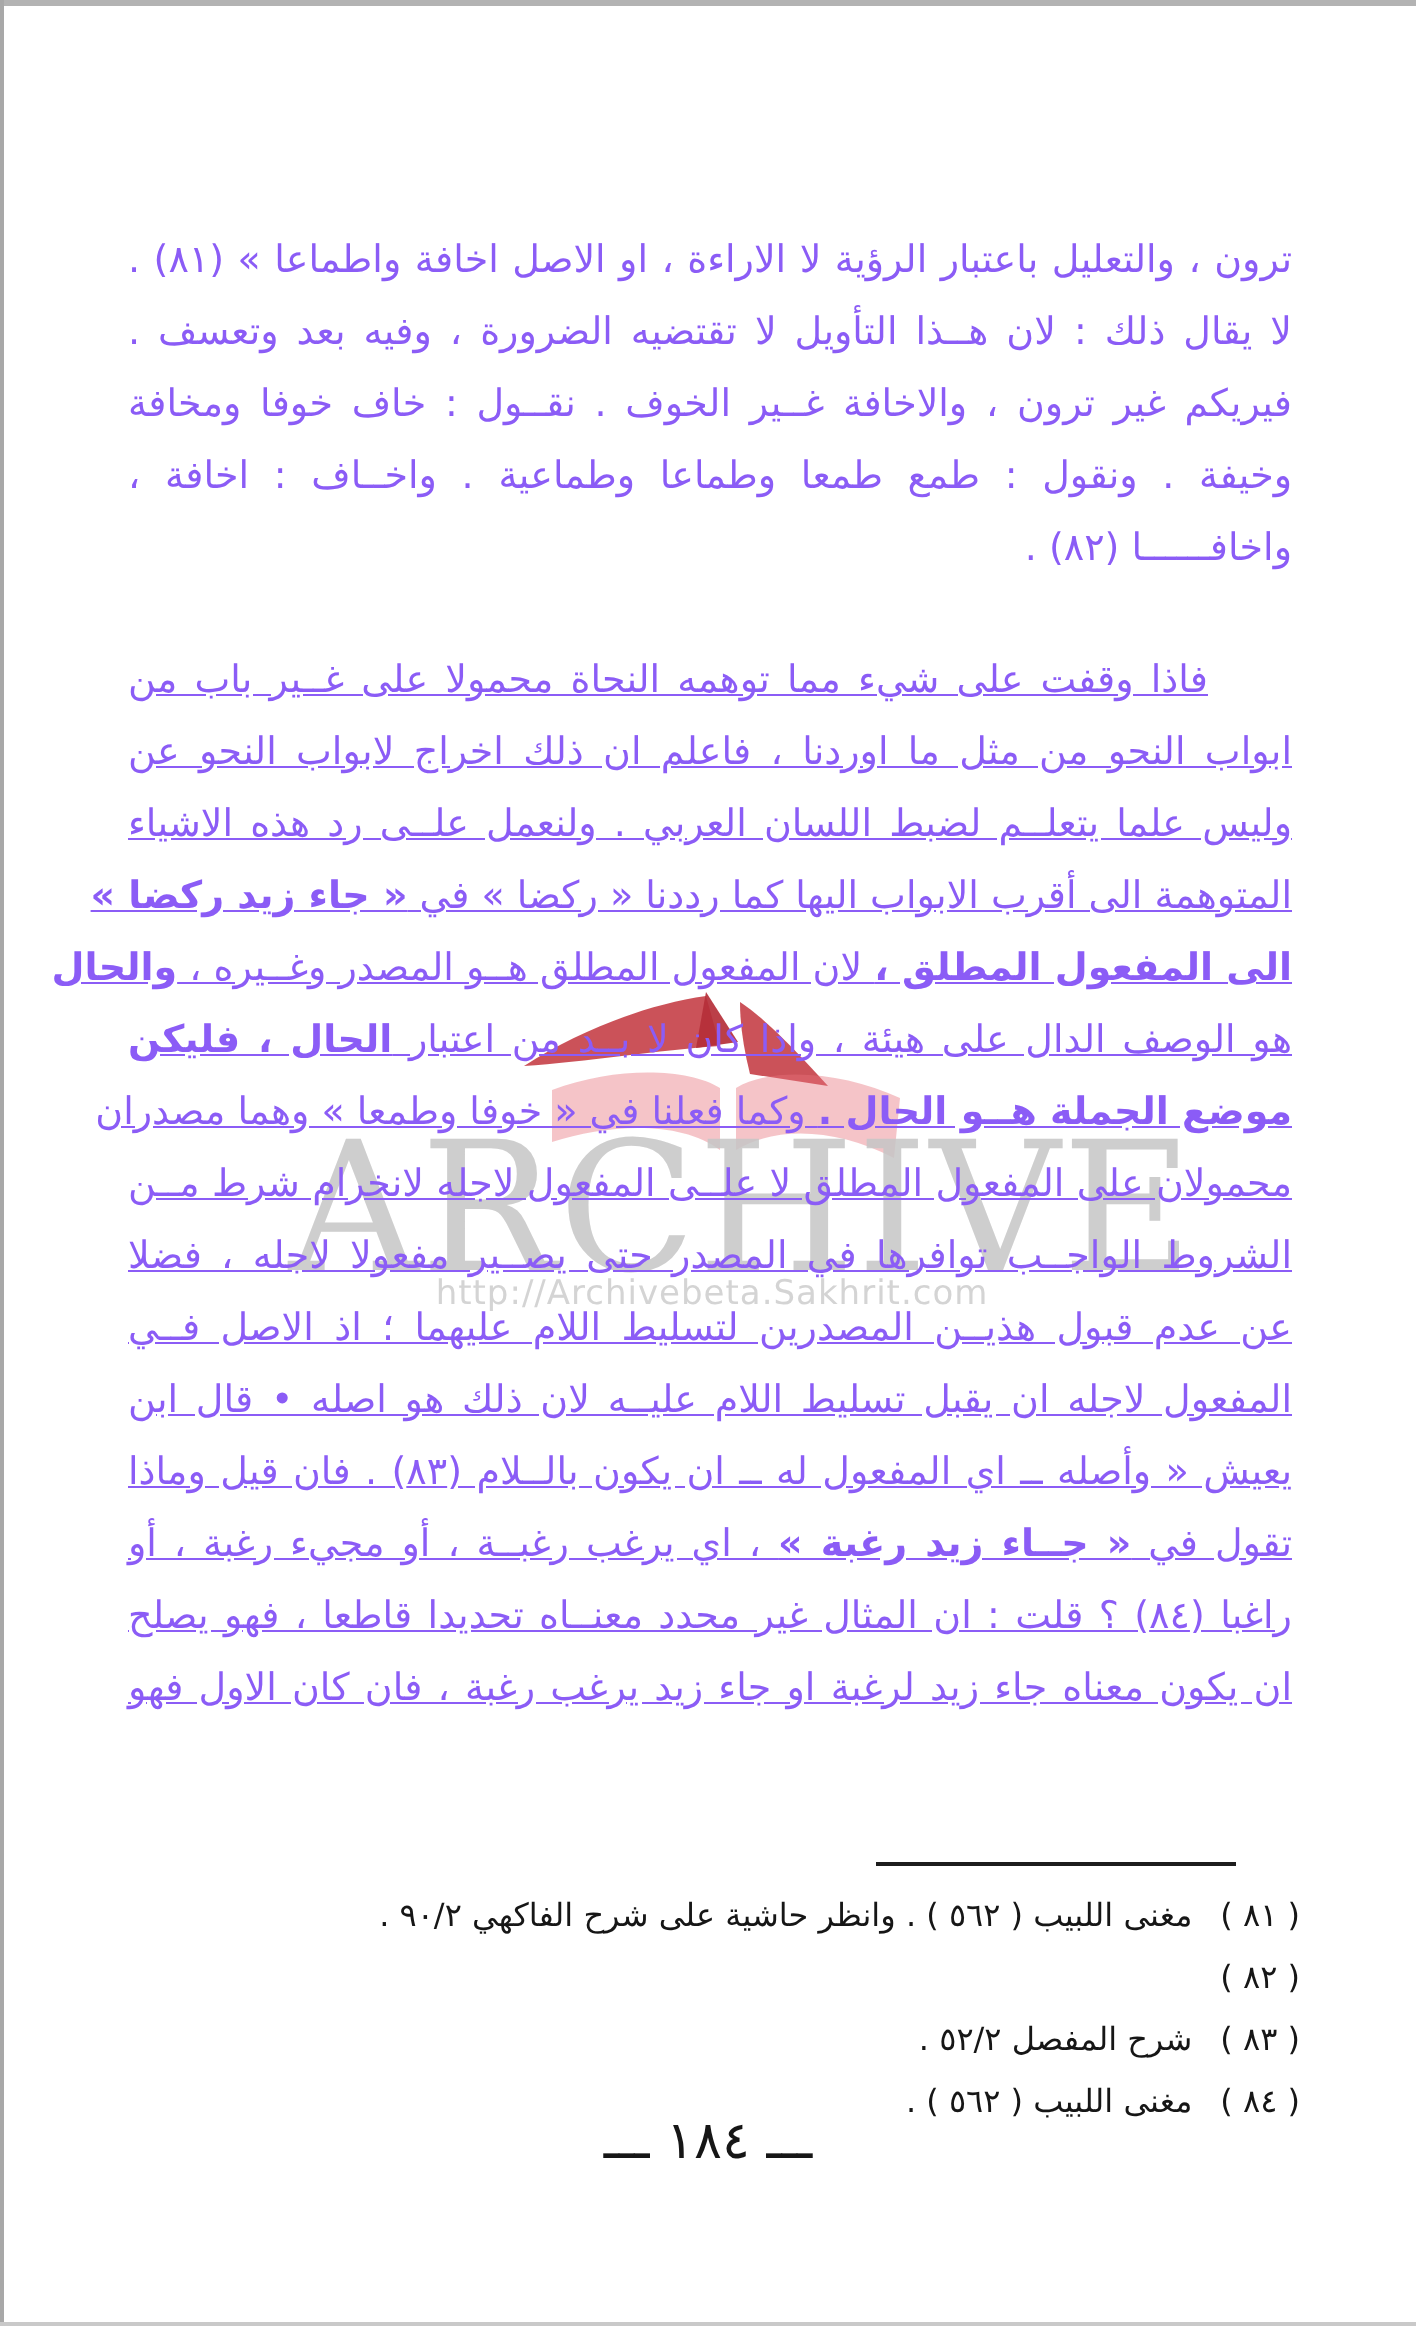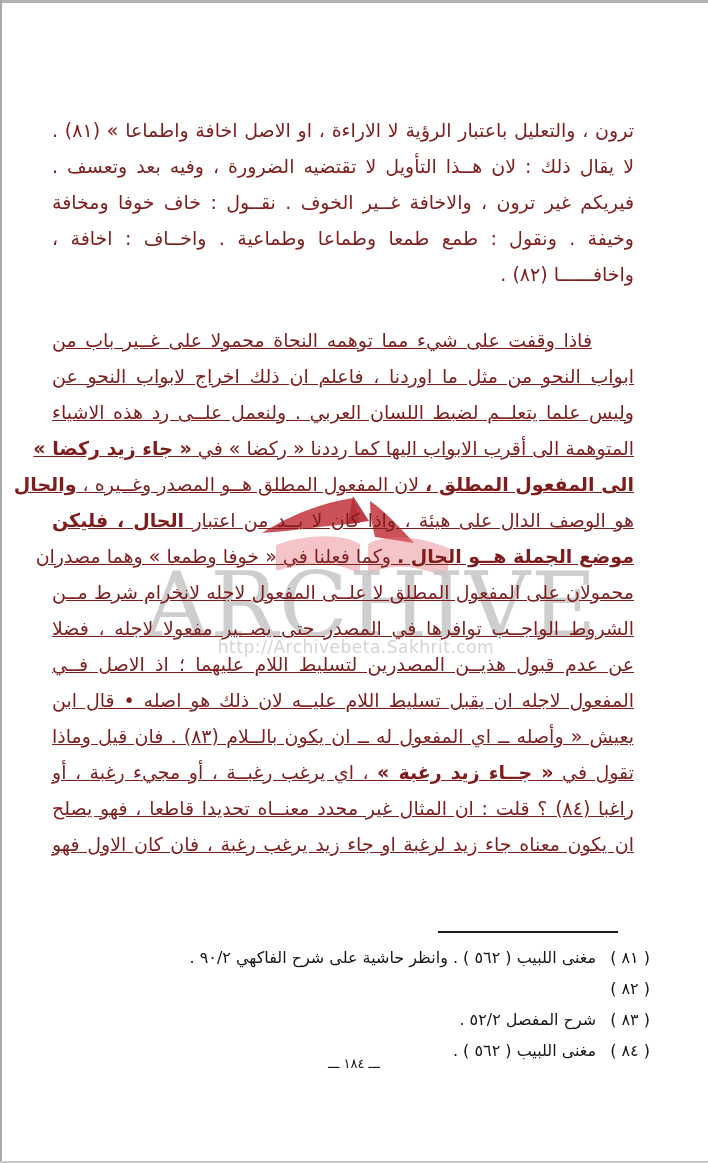--- a/index.html
+++ b/index.html
@@ -26,21 +26,21 @@
     color:#c6c6c6;opacity:.85;
   }
   .wm-url{
     position:absolute;left:2px;top:637px;width:708px;
     text-align:center;
     font-size:17px;letter-spacing:.5px;
     color:#d4d4d4;
   }
 
   
-  .bodytext{position:absolute;left:52px;width:582px;direction:rtl;color:#7f1d1d;}
+  .bodytext{position:absolute;left:64px;width:582px;direction:rtl;color:#8b5cf6;}
   .para1{top:112px;}
   .para2{top:322px;text-decoration:underline;}
   .line{
     height:36px;line-height:36px;
     font-size:19px;
     text-align:justify;text-align-last:justify;
     white-space:nowrap;
   }
   .line.end{text-align-last:right;}
   .line.indent{padding-right:42px;}
@@ -50,21 +50,21 @@
   .fnsep{position:absolute;top:931px;left:438px;width:180px;height:2px;background:#1d1d1d;}
   .footnotes{position:absolute;top:942px;right:58px;left:64px;direction:rtl;color:#161616;}
   .fnrow{display:flex;gap:14px;line-height:31px;font-size:16px;white-space:nowrap;}
   .fnnum{flex:0 0 auto;}
   .fntext{flex:0 1 auto;text-align:right;}
 
   
   .pagenum{
     position:absolute;top:1056px;left:0;width:708px;
     text-align:center;direction:rtl;
-    font-size:13px;color:#161616;letter-spacing:2px;
+    font-size:26px;color:#161616;letter-spacing:2px;
   }
 </style>
 </head>
 <body>
 
 <div class="page">
 
   <div class="edge-top"></div>
   <div class="edge-left"></div>
   <div class="edge-bottom"></div>

